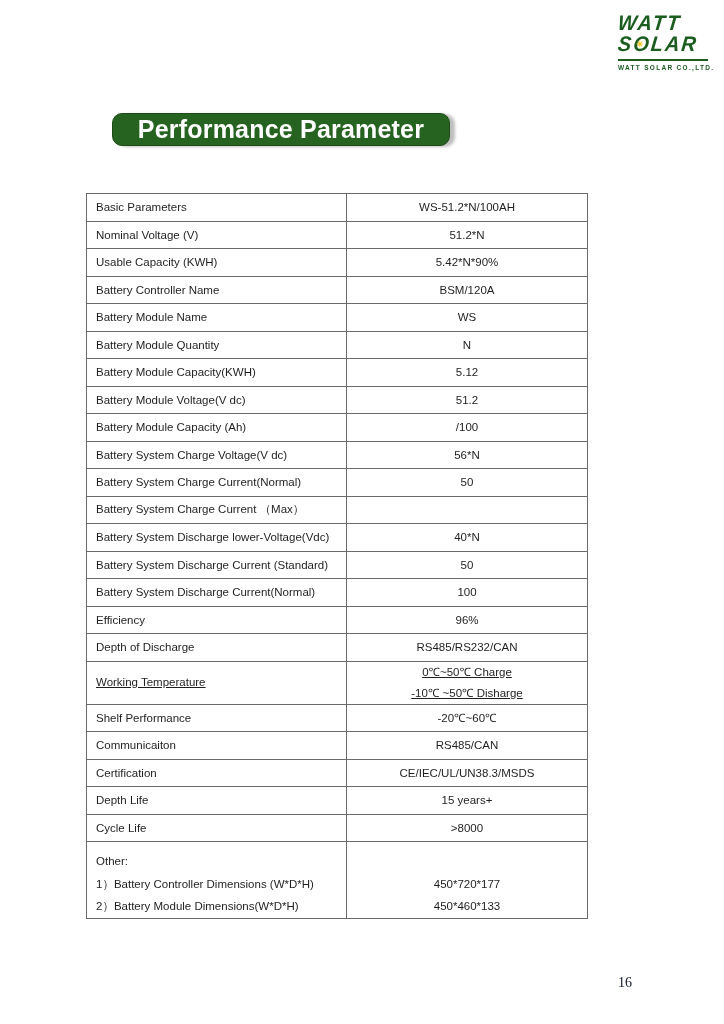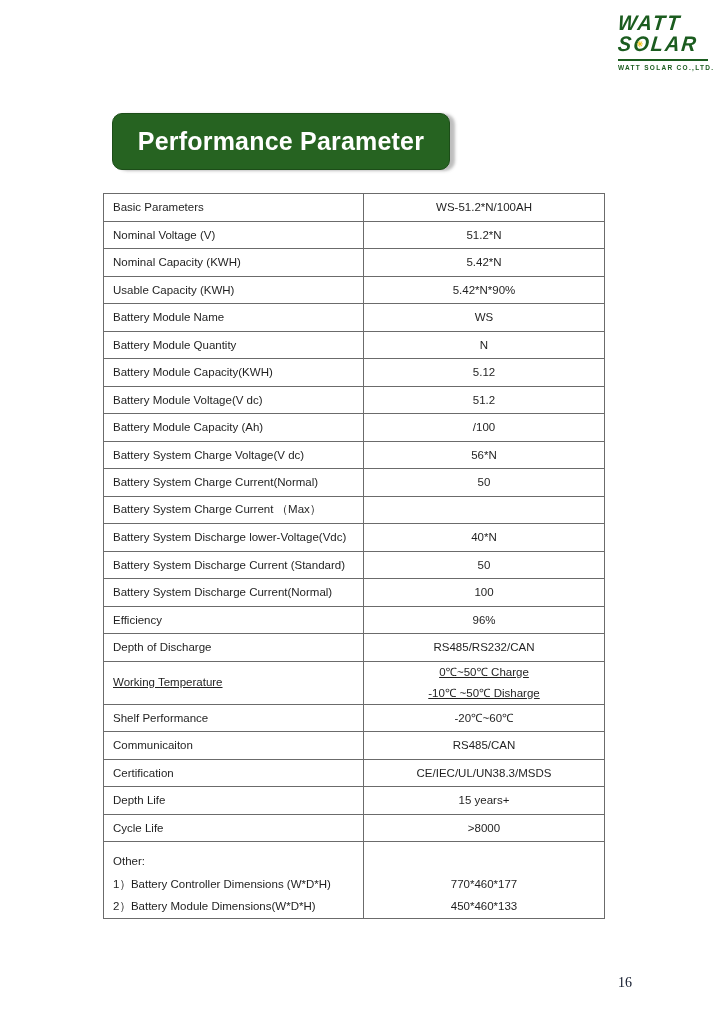--- a/index.html
+++ b/index.html
@@ -32,34 +32,34 @@
   }
   .logo-rule { height: 2px; background: #1b5c1f; margin: 4px 0 3px 0; width: 90px; }
   .logo-sub {
     font-size: 6.5px; font-weight: bold; letter-spacing: 1.3px;
     color: #1b5c1f; white-space: nowrap;
   }
 
   
   .title-banner {
     position: absolute; left: 112px; top: 113px;
-    width: 338px; height: 57px;
+    width: 338px; height: 33px;
     background: #266321;
     border: 1px solid #1c4d18;
     border-radius: 10px;
     display: flex; align-items: center; justify-content: center;
     box-shadow: 5px 1px 3px rgba(110,110,110,0.45);
   }
   .title-banner span {
     color: #ffffff; font-weight: bold; font-size: 25px; letter-spacing: 0.2px;
   }
 
   
   .param-table {
-    position: absolute; left: 103px; top: 193px;
+    position: absolute; left: 86px; top: 193px;
     width: 501px;
     border-collapse: collapse;
     table-layout: fixed;
   }
   .param-table col.c-label { width: 260px; }
   .param-table col.c-value { width: 241px; }
   .param-table td {
     border: 1px solid #6b6b6b;
     font-size: 11.5px;
     color: #1f1f1f;
@@ -118,32 +118,32 @@
         <tr class="r1">
           <td class="cell-label">
             <div class="line">Nominal Voltage (V)</div>
           </td>
           <td class="cell-value">
             <div class="line">51.2*N</div>
           </td>
         </tr>
         <tr class="r1">
           <td class="cell-label">
-            <div class="line">Nominal Capacity (KWH)</div>
-          </td>
-          <td class="cell-value">
-            <div class="line">5.42*N</div>
-          </td>
-        </tr>
-        <tr class="r1">
-          <td class="cell-label">
             <div class="line">Usable Capacity (KWH)</div>
           </td>
           <td class="cell-value">
             <div class="line">5.42*N*90%</div>
+          </td>
+        </tr>
+        <tr class="r1">
+          <td class="cell-label">
+            <div class="line">Battery Controller Name</div>
+          </td>
+          <td class="cell-value">
+            <div class="line">BSM/120A</div>
           </td>
         </tr>
         <tr class="r1">
           <td class="cell-label">
             <div class="line">Battery Module Name</div>
           </td>
           <td class="cell-value">
             <div class="line">WS</div>
           </td>
         </tr>
@@ -293,21 +293,21 @@
           </td>
         </tr>
         <tr class="r3">
           <td class="cell-label">
             <div class="line">Other:</div>
             <div class="line">1）Battery Controller Dimensions (W*D*H)</div>
             <div class="line">2）Battery Module Dimensions(W*D*H)</div>
           </td>
           <td class="cell-value">
             <div class="line">&nbsp;</div>
-            <div class="line">770*460*177</div>
+            <div class="line">450*720*177</div>
             <div class="line">450*460*133</div>
           </td>
         </tr>
       </tbody>
   </table>
 
   <div class="page-number">16</div>
 
 </div>
 

